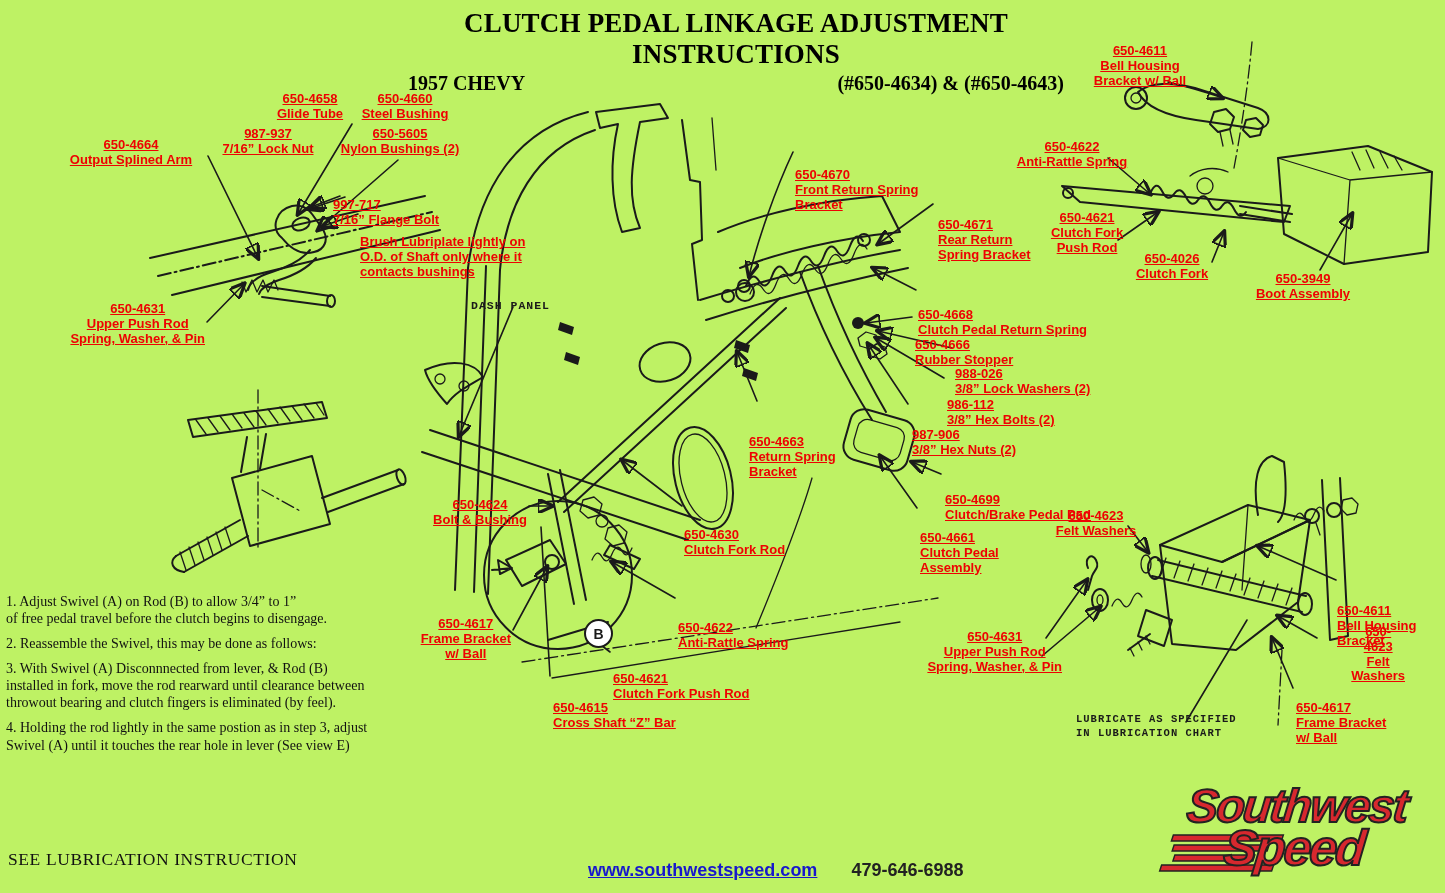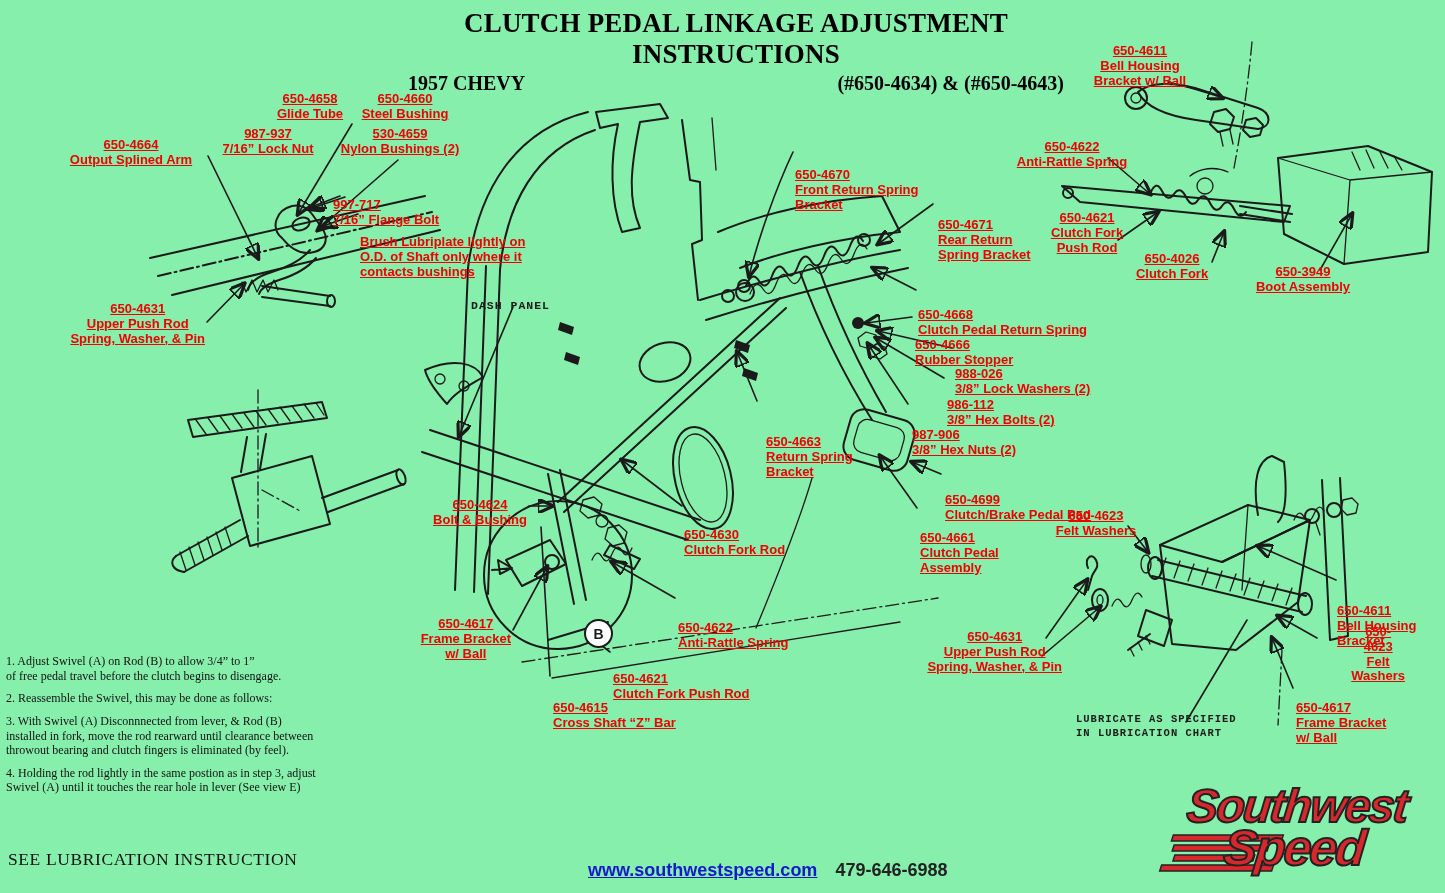--- a/index.html
+++ b/index.html
@@ -1,19 +1,19 @@
 <!DOCTYPE html>
 <html style="--red: #ee0202; --blue: #1717cc; --logo-red: #d7282e; --ink: #1a1a1a;"><head>
 <meta charset="utf-8">
 <style>
   :root{
     --red:#ee0202; --blue:#1717cc; --logo-red:#d7282e; --ink:#1a1a1a;
   }
   html,body{margin:0;padding:0;background:#fff;}
-  .page{position:relative;width:1445px;height:893px;background:#86efac;overflow:hidden;
+  .page{position:relative;width:1445px;height:893px;background:#bef264;overflow:hidden;
         font-family:"Liberation Sans",sans-serif;}
   svg.art{position:absolute;left:0;top:0;z-index:1;}
   svg.art path, svg.art line, svg.art circle, svg.art ellipse, svg.art rect, svg.art polyline, svg.art polygon{
     stroke:var(--ink);fill:none;stroke-width:2;stroke-linecap:round;stroke-linejoin:round;}
   svg.art .thin{stroke-width:1.3}
   svg.art .leader{stroke-width:1.6}
   svg.art .dash{stroke-dasharray:13 4 2 4}
   svg.art .blk{fill:var(--ink);stroke:none}
   
   .lbl{position:absolute;z-index:3;color:var(--red);
@@ -28,30 +28,30 @@
          letter-spacing:1px;white-space:pre-line;margin-left:28px;}
   .viewmark{position:absolute;z-index:3;width:25px;height:25px;border:2.5px solid var(--ink);
             border-radius:50%;background:#fff;display:flex;align-items:center;justify-content:center;
             font:bold 14px "Liberation Sans",sans-serif;color:var(--ink);}
   
   .title-wrap{position:absolute;left:408px;top:8px;width:656px;z-index:3;color:#000;
               font-family:"Liberation Serif",serif;}
   .t1{font-size:27px;font-weight:bold;text-align:center;letter-spacing:0.2px;}
   .t2row{display:flex;justify-content:space-between;font-size:20px;font-weight:bold;margin-top:2px;}
   
-  .instr{position:absolute;left:6px;top:654px;width:478px;z-index:3;color:#111;
-         font-family:"Liberation Serif",serif;font-size:12px;line-height:1.22;}
+  .instr{position:absolute;left:6px;top:593px;width:478px;z-index:3;color:#111;
+         font-family:"Liberation Serif",serif;font-size:14px;line-height:1.22;}
   .step{margin-bottom:8px;white-space:pre-line;}
   .see-lub{position:absolute;left:8px;top:849px;z-index:3;color:#111;
            font:17.5px "Liberation Serif",serif;letter-spacing:0.6px;}
   
   .footer{position:absolute;left:588px;top:860px;z-index:3;display:flex;gap:18px;align-items:baseline;
           font:bold 18px "Liberation Sans",sans-serif;}
   .url{color:var(--blue);text-decoration:underline;cursor:pointer;}
-  .phone{color:#222;}
+  .phone{color:#222;margin-left:16px;}
   
   .logo{position:absolute;left:1152px;top:784px;width:290px;height:104px;z-index:3;}
   .logo-w1{font:italic 900 47px/0.95 "Liberation Sans",sans-serif;color:var(--logo-red);
            -webkit-text-stroke:2px #222;transform:skewX(-6deg);letter-spacing:-2px;text-align:center;}
   .logo-row{position:relative;height:52px;margin-top:-4px;}
   .logo-w2{font:italic 900 50px/0.95 "Liberation Sans",sans-serif;color:var(--logo-red);
            -webkit-text-stroke:2px #222;transform:skewX(-6deg);letter-spacing:-2px;
            position:absolute;left:72px;top:0;}
   .speedlines{position:absolute;left:-4px;top:8px;}
 </style>
@@ -238,44 +238,44 @@
     <div class="t2row">
       <span>1957 CHEVY</span>
       <span>(#650-4634) &amp; (#650-4643)</span>
     </div>
   </div>
 
   <div class="lbl" style="left:131px;top:138px"><span class="num">650-4664</span><span>Output Splined Arm</span></div>
   <div class="lbl" style="left:310px;top:92px"><span class="num">650-4658</span><span>Glide Tube</span></div>
   <div class="lbl" style="left:405px;top:92px"><span class="num">650-4660</span><span>Steel Bushing</span></div>
   <div class="lbl" style="left:268px;top:127px"><span class="num">987-937</span><span>7/16” Lock Nut</span></div>
-  <div class="lbl" style="left:400px;top:127px"><span class="num">530-4659</span><span>Nylon Bushings (2)</span></div>
+  <div class="lbl" style="left:400px;top:127px"><span class="num">650-5605</span><span>Nylon Bushings (2)</span></div>
   <div class="lbl la" style="left:333px;top:166px"><span class="num">997-717</span><span>7/16” Flange Bolt</span></div>
   <div class="lbl la" style="left:360px;top:203px"><span>Brush Lubriplate lightly on
 O.D. of Shaft only where it
 contacts bushings</span></div>
   <div class="lbl ra" style="left:205px;top:302px"><span class="num">650-4631</span><span>Upper Push Rod
 Spring, Washer, &amp; Pin</span></div>
   <div class="lbl la" style="left:795px;top:136px"><span class="num">650-4670</span><span>Front Return Spring
 Bracket</span></div>
   <div class="lbl" style="left:1140px;top:44px"><span class="num">650-4611</span><span>Bell Housing
 Bracket w/ Ball</span></div>
   <div class="lbl" style="left:1072px;top:140px"><span class="num">650-4622</span><span>Anti-Rattle Spring</span></div>
   <div class="lbl la" style="left:938px;top:186px"><span class="num">650-4671</span><span>Rear Return
 Spring Bracket</span></div>
   <div class="lbl" style="left:1087px;top:211px"><span class="num">650-4621</span><span>Clutch Fork
 Push Rod</span></div>
   <div class="lbl" style="left:1172px;top:252px"><span class="num">650-4026</span><span>Clutch Fork</span></div>
-  <div class="lbl" style="left:1303px;top:265px"><span class="num">650-3949</span><span>Boot Assembly</span></div>
+  <div class="lbl" style="left:1303px;top:272px"><span class="num">650-3949</span><span>Boot Assembly</span></div>
   <div class="lbl la" style="left:918px;top:276px"><span class="num">650-4668</span><span>Clutch Pedal Return Spring</span></div>
   <div class="lbl la" style="left:915px;top:306px"><span class="num">650-4666</span><span>Rubber Stopper</span></div>
   <div class="lbl la" style="left:955px;top:335px"><span class="num">988-026</span><span>3/8” Lock Washers (2)</span></div>
   <div class="lbl la" style="left:947px;top:366px"><span class="num">986-112</span><span>3/8” Hex Bolts (2)</span></div>
   <div class="lbl la" style="left:912px;top:396px"><span class="num">987-906</span><span>3/8” Hex Nuts (2)</span></div>
-  <div class="lbl la" style="left:766px;top:403px"><span class="num">650-4663</span><span>Return Spring
+  <div class="lbl la" style="left:749px;top:403px"><span class="num">650-4663</span><span>Return Spring
 Bracket</span></div>
   <div class="lbl la" style="left:945px;top:461px"><span class="num">650-4699</span><span>Clutch/Brake Pedal Pad</span></div>
   <div class="lbl la" style="left:684px;top:496px"><span class="num">650-4630</span><span>Clutch Fork Rod</span></div>
   <div class="lbl la" style="left:920px;top:499px"><span class="num">650-4661</span><span>Clutch Pedal
 Assembly</span></div>
   <div class="lbl ra" style="left:527px;top:498px"><span class="num">650-4624</span><span>Bolt &amp; Bushing</span></div>
   <div class="lbl" style="left:1096px;top:509px"><span class="num">650-4623</span><span>Felt Washers</span></div>
   <div class="lbl la" style="left:678px;top:589px"><span class="num">650-4622</span><span>Anti-Rattle Spring</span></div>
   <div class="lbl la" style="left:1337px;top:572px"><span class="num">650-4611</span><span>Bell Housing
 Bracket</span></div>

